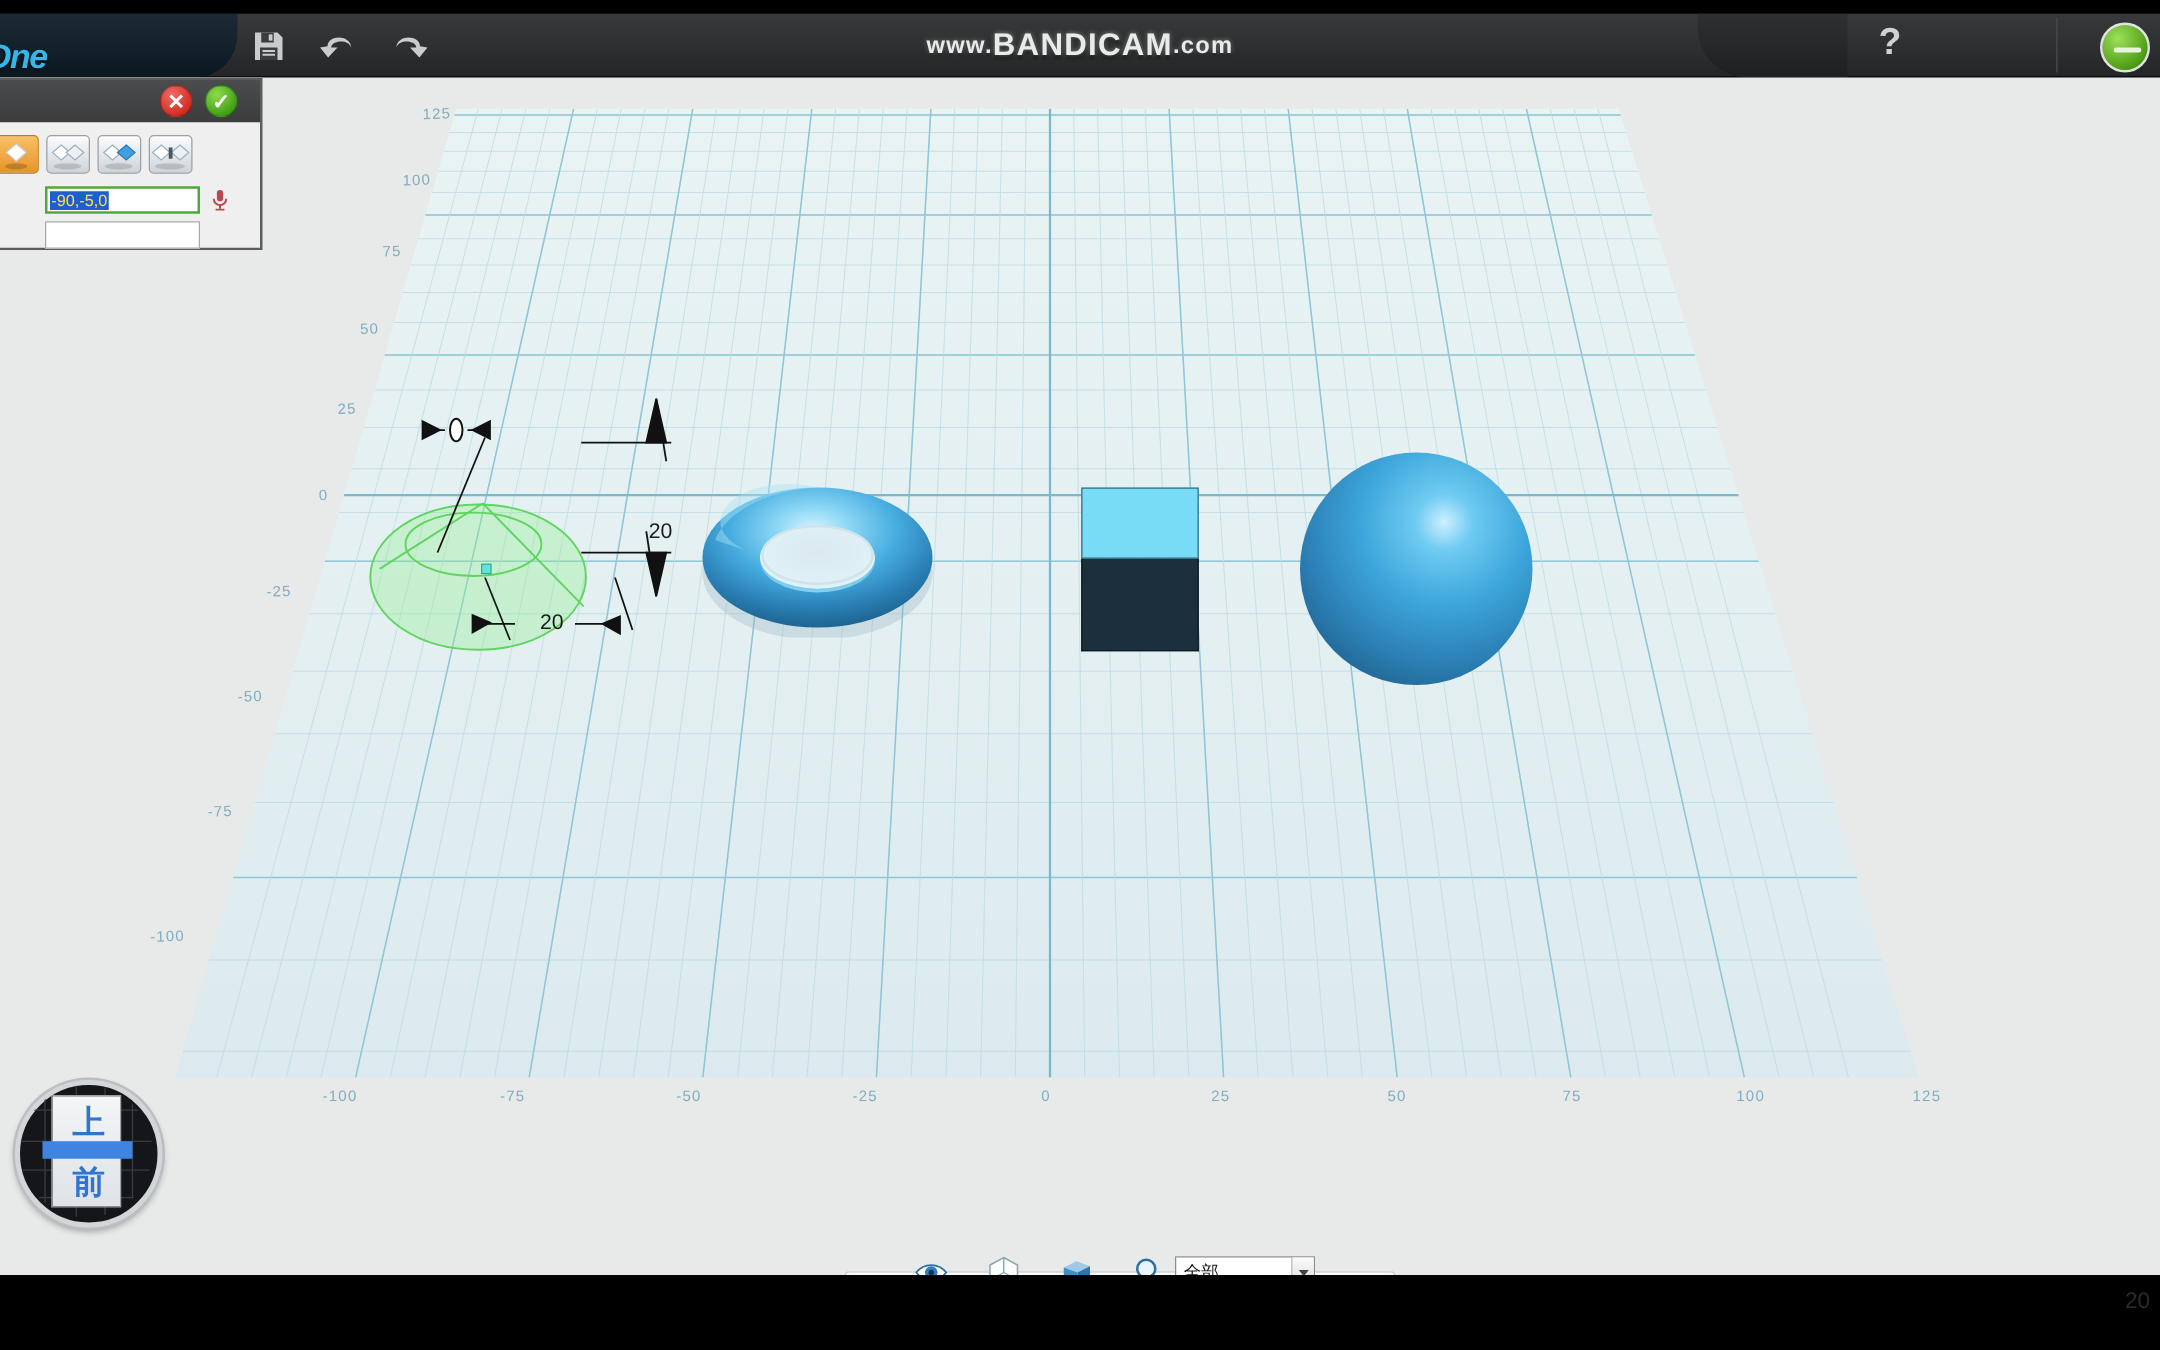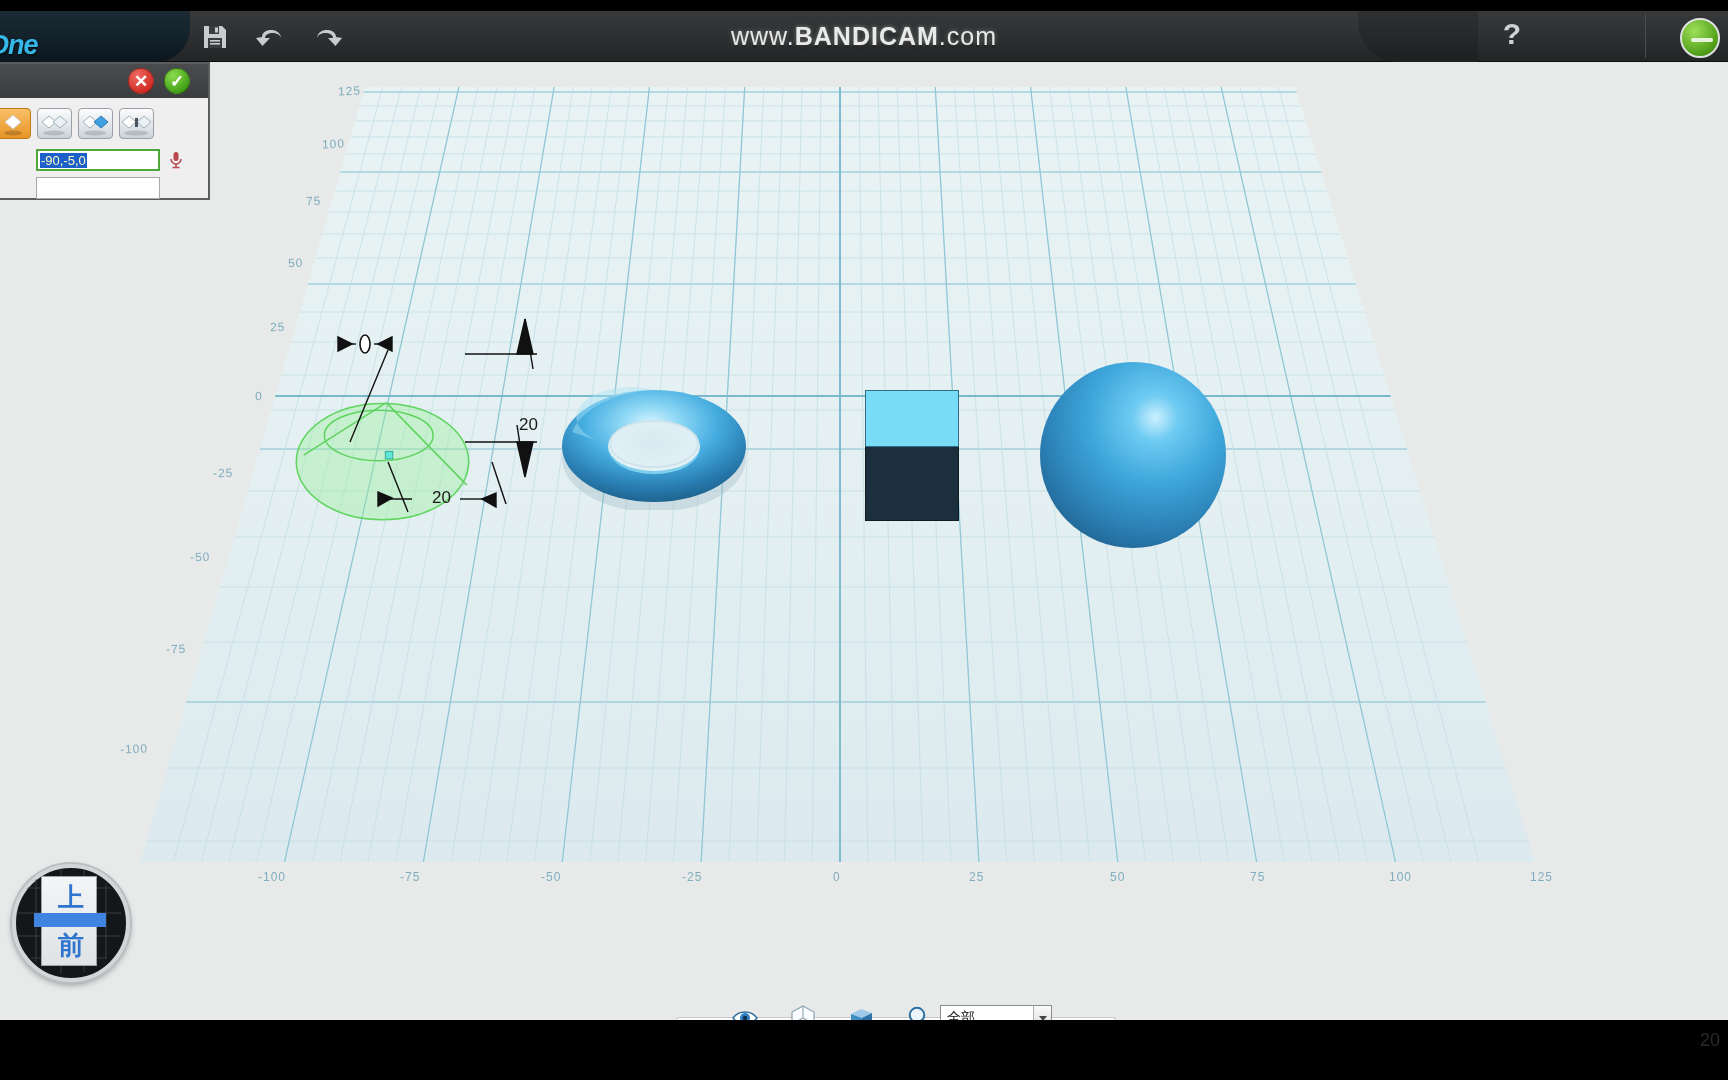--- a/index.html
+++ b/index.html
@@ -23,21 +23,21 @@
   .tool-icons { position:absolute; left:190px; top:11px; height:51px; display:flex;
     align-items:center; gap:22px; padding-left:8px; }
   .tbtn { width:34px; height:34px; display:flex; align-items:center; justify-content:center;
     cursor:pointer; color:#c8cacb; }
   .tbtn svg { display:block; }
 
   .watermark { position:absolute; left:0; top:11px; width:1728px; height:51px;
     display:flex; align-items:center; justify-content:center;
     font-size:25px; letter-spacing:1px; color:#e9eaea; font-weight:bold;
     text-shadow:0 0 4px rgba(255,255,255,.45), 0 2px 3px rgba(0,0,0,.9); }
-  .wm-small { font-size:25px; font-weight:normal; }
+  .wm-small { font-size:19px; font-weight:bold; }
 
   .help-sep { position:absolute; right:82px; top:14px; width:1px; height:44px; background:#4a4c4e; }
   .help-btn { position:absolute; right:196px; top:12px; width:40px; height:44px;
     display:flex; align-items:center; justify-content:center; font-size:30px;
     font-weight:bold; color:#cfd1d2; cursor:pointer; }
   .green-circle { position:absolute; right:8px; top:18px; width:40px; height:40px;
     border-radius:50%; background:radial-gradient(circle at 35% 30%,#9ee05a,#4f9e17 70%,#2f6b08);
     border:2px solid #dfe2e0; cursor:pointer; }
   .green-circle::after { content:""; position:absolute; left:9px; top:18px; width:22px; height:4px;
     background:#e8f3dd; border-radius:2px; }
@@ -89,21 +89,21 @@
   .mode-row { position:absolute; left:32px; top:10px; display:flex; gap:6px; }
   .mode-btn { width:35px; height:31px; border:1px solid #9aa0a6; border-radius:4px;
     background:linear-gradient(180deg,#fbfcfd,#ccd4da); cursor:pointer; position:relative; }
   .mode-btn.active { background:linear-gradient(180deg,#f8c068,#e89426); border-color:#bf7a16; }
   .mode-btn svg { position:absolute; left:0; top:0; }
 
   .field-row { position:absolute; left:0; width:244px; height:28px; display:flex; align-items:center; }
   .field-input { position:absolute; left:72px; width:124px; height:22px;
     border:2px solid #4fa83c; background:#fff; font-size:13px; color:#111;
     display:flex; align-items:center; padding-left:2px; }
-  .field-input .sel { background:#1d5fcb; color:#fef9c3; padding:0 1px; }
+  .field-input .sel { background:#1d5fcb; color:#fde047; padding:0 1px; }
   .field-input2 { position:absolute; left:72px; width:124px; height:22px;
     border:1px solid #a9a9a9; background:#fff; }
   .mic-icon { position:absolute; left:205px; width:14px; height:18px; }
 
   
   .viewcube { position:absolute; left:12px; top:802px; width:118px; height:118px; }
   .vc-outer { position:absolute; left:0; top:0; width:118px; height:118px; border-radius:50%;
     background:#14161a; border:4px solid #d2d6d8; box-shadow:0 0 0 2px #b9bec1, 0 3px 6px rgba(0,0,0,.35); }
   .vc-grid { position:absolute; left:4px; top:4px; width:106px; height:106px; border-radius:50%; overflow:hidden; }
   .vc-face { position:absolute; left:29px; top:12px; width:56px; height:90px;

